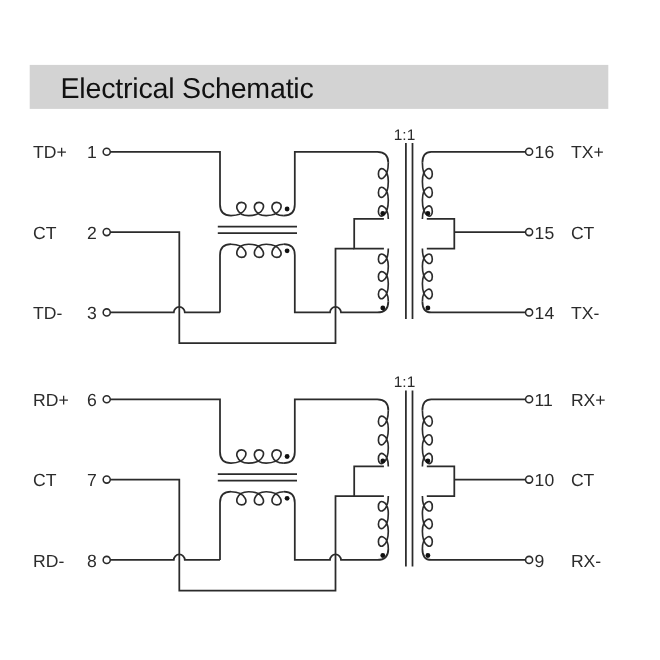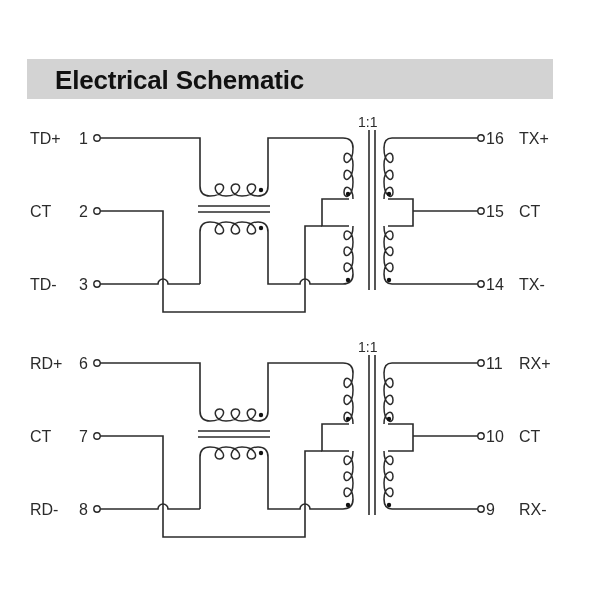--- a/index.html
+++ b/index.html
@@ -1,18 +1,18 @@
 <!DOCTYPE html>
 <html><head>
 <meta charset="utf-8">
 <style>
   html, body { margin: 0; padding: 0; background: #ffffff; }
   body { width: 600px; height: 600px; position: relative; overflow: hidden; font-family: "Liberation Sans", sans-serif; }
   .header { position: absolute; left: 27px; top: 59px; width: 526px; height: 40px; background: #d3d3d3; }
-  .header-title { position: absolute; left: 28px; top: 6px; font-size: 26px; font-weight: bold; color: #111; letter-spacing: -0.2px; }
+  .header-title { position: absolute; left: 28px; top: 6px; font-size: 26px; font-weight: normal; color: #111; letter-spacing: -0.2px; }
   svg#schematic { position: absolute; left: 0; top: 0; }
   .wire { fill: none; stroke: #2b2b2b; stroke-width: 1.6; }
   .coil { fill: none; stroke: #2b2b2b; stroke-width: 1.5; }
   .core { stroke: #2b2b2b; stroke-width: 1.6; }
   .term { fill: #fff; stroke: #2b2b2b; stroke-width: 1.4; }
   .dot { fill: #111; }
   .lbl { font-family: "Liberation Sans", sans-serif; font-size: 16px; fill: #2b2b2b; transform-box: fill-box; }
   .num { font-family: "Liberation Sans", sans-serif; font-size: 16px; fill: #2b2b2b; }
   .ratio { font-family: "Liberation Sans", sans-serif; font-size: 14px; fill: #2b2b2b; }
 </style>

